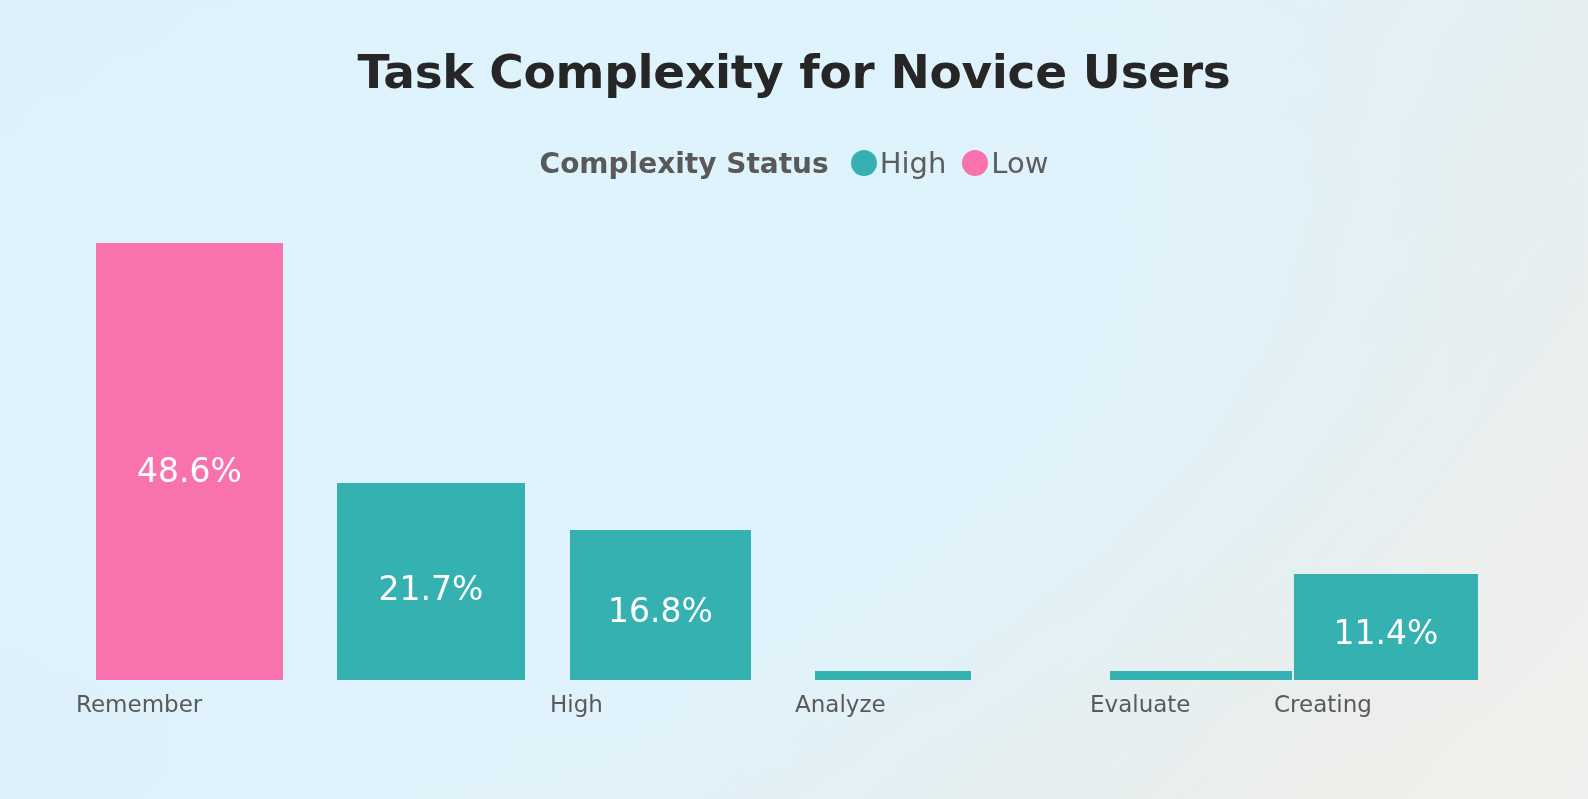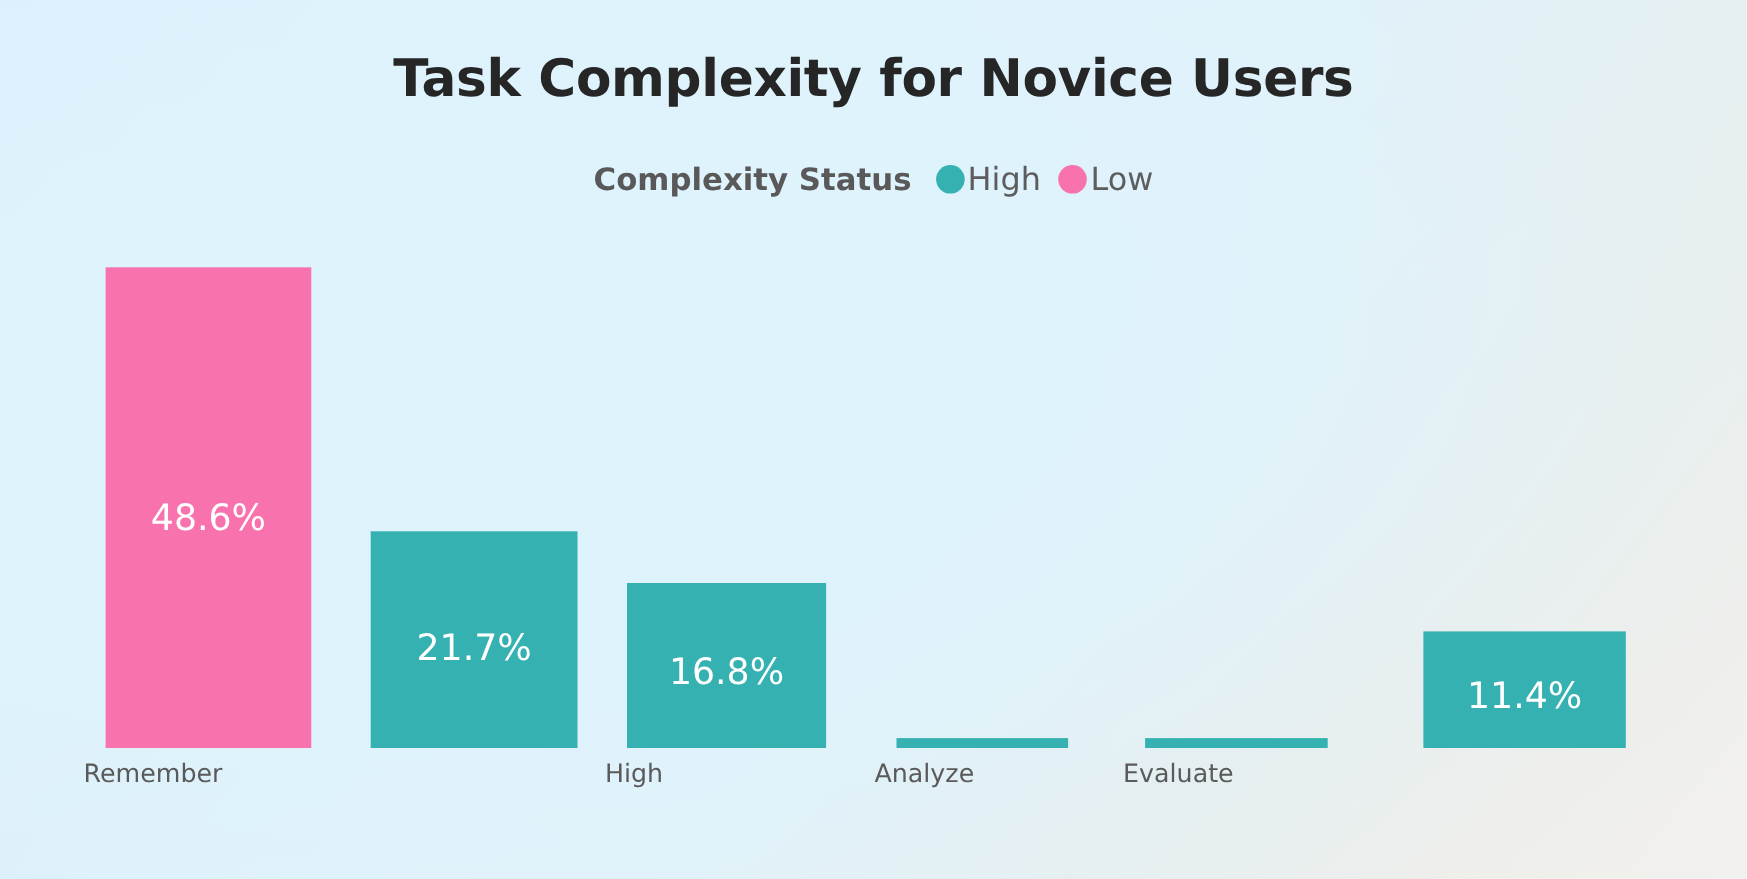--- a/index.html
+++ b/index.html
@@ -153,23 +153,24 @@
       </div>
       <div class="bar-group" style="left: 570px; width: 181px; height: 131px;">
         <div class="bar-rect" style="height: 150px; background: rgb(53, 177, 177);"></div>
         <div class="bar-value" style="bottom: 50px;">16.8%</div>
         <div class="cat-label">High</div>
       </div>
       <div class="bar-group" style="left: 815px; width: 156px; height: 9px;">
         <div class="bar-rect" style="height: 9px; background: rgb(53, 177, 177);"></div>
         <div class="cat-label">Analyze</div>
       </div>
-      <div class="bar-group" style="left: 1041px; width: 166px; height: 9px;">
+      <div class="bar-group" style="left: 1110px; width: 182px; height: 9px;">
         <div class="bar-rect" style="height: 9px; background: rgb(53, 177, 177);"></div>
         <div class="cat-label">Evaluate</div>
       </div>
       <div class="bar-group" style="left: 1294px; width: 184px; height: 106px;">
         <div class="bar-rect" style="height: 106px; background: rgb(53, 177, 177);"></div>
         <div class="bar-value" style="bottom: 28px;">11.4%</div>
+        <div class="cat-label">Creating</div>
       </div>
     </div>
 
 </div>
 
 </body></html>

